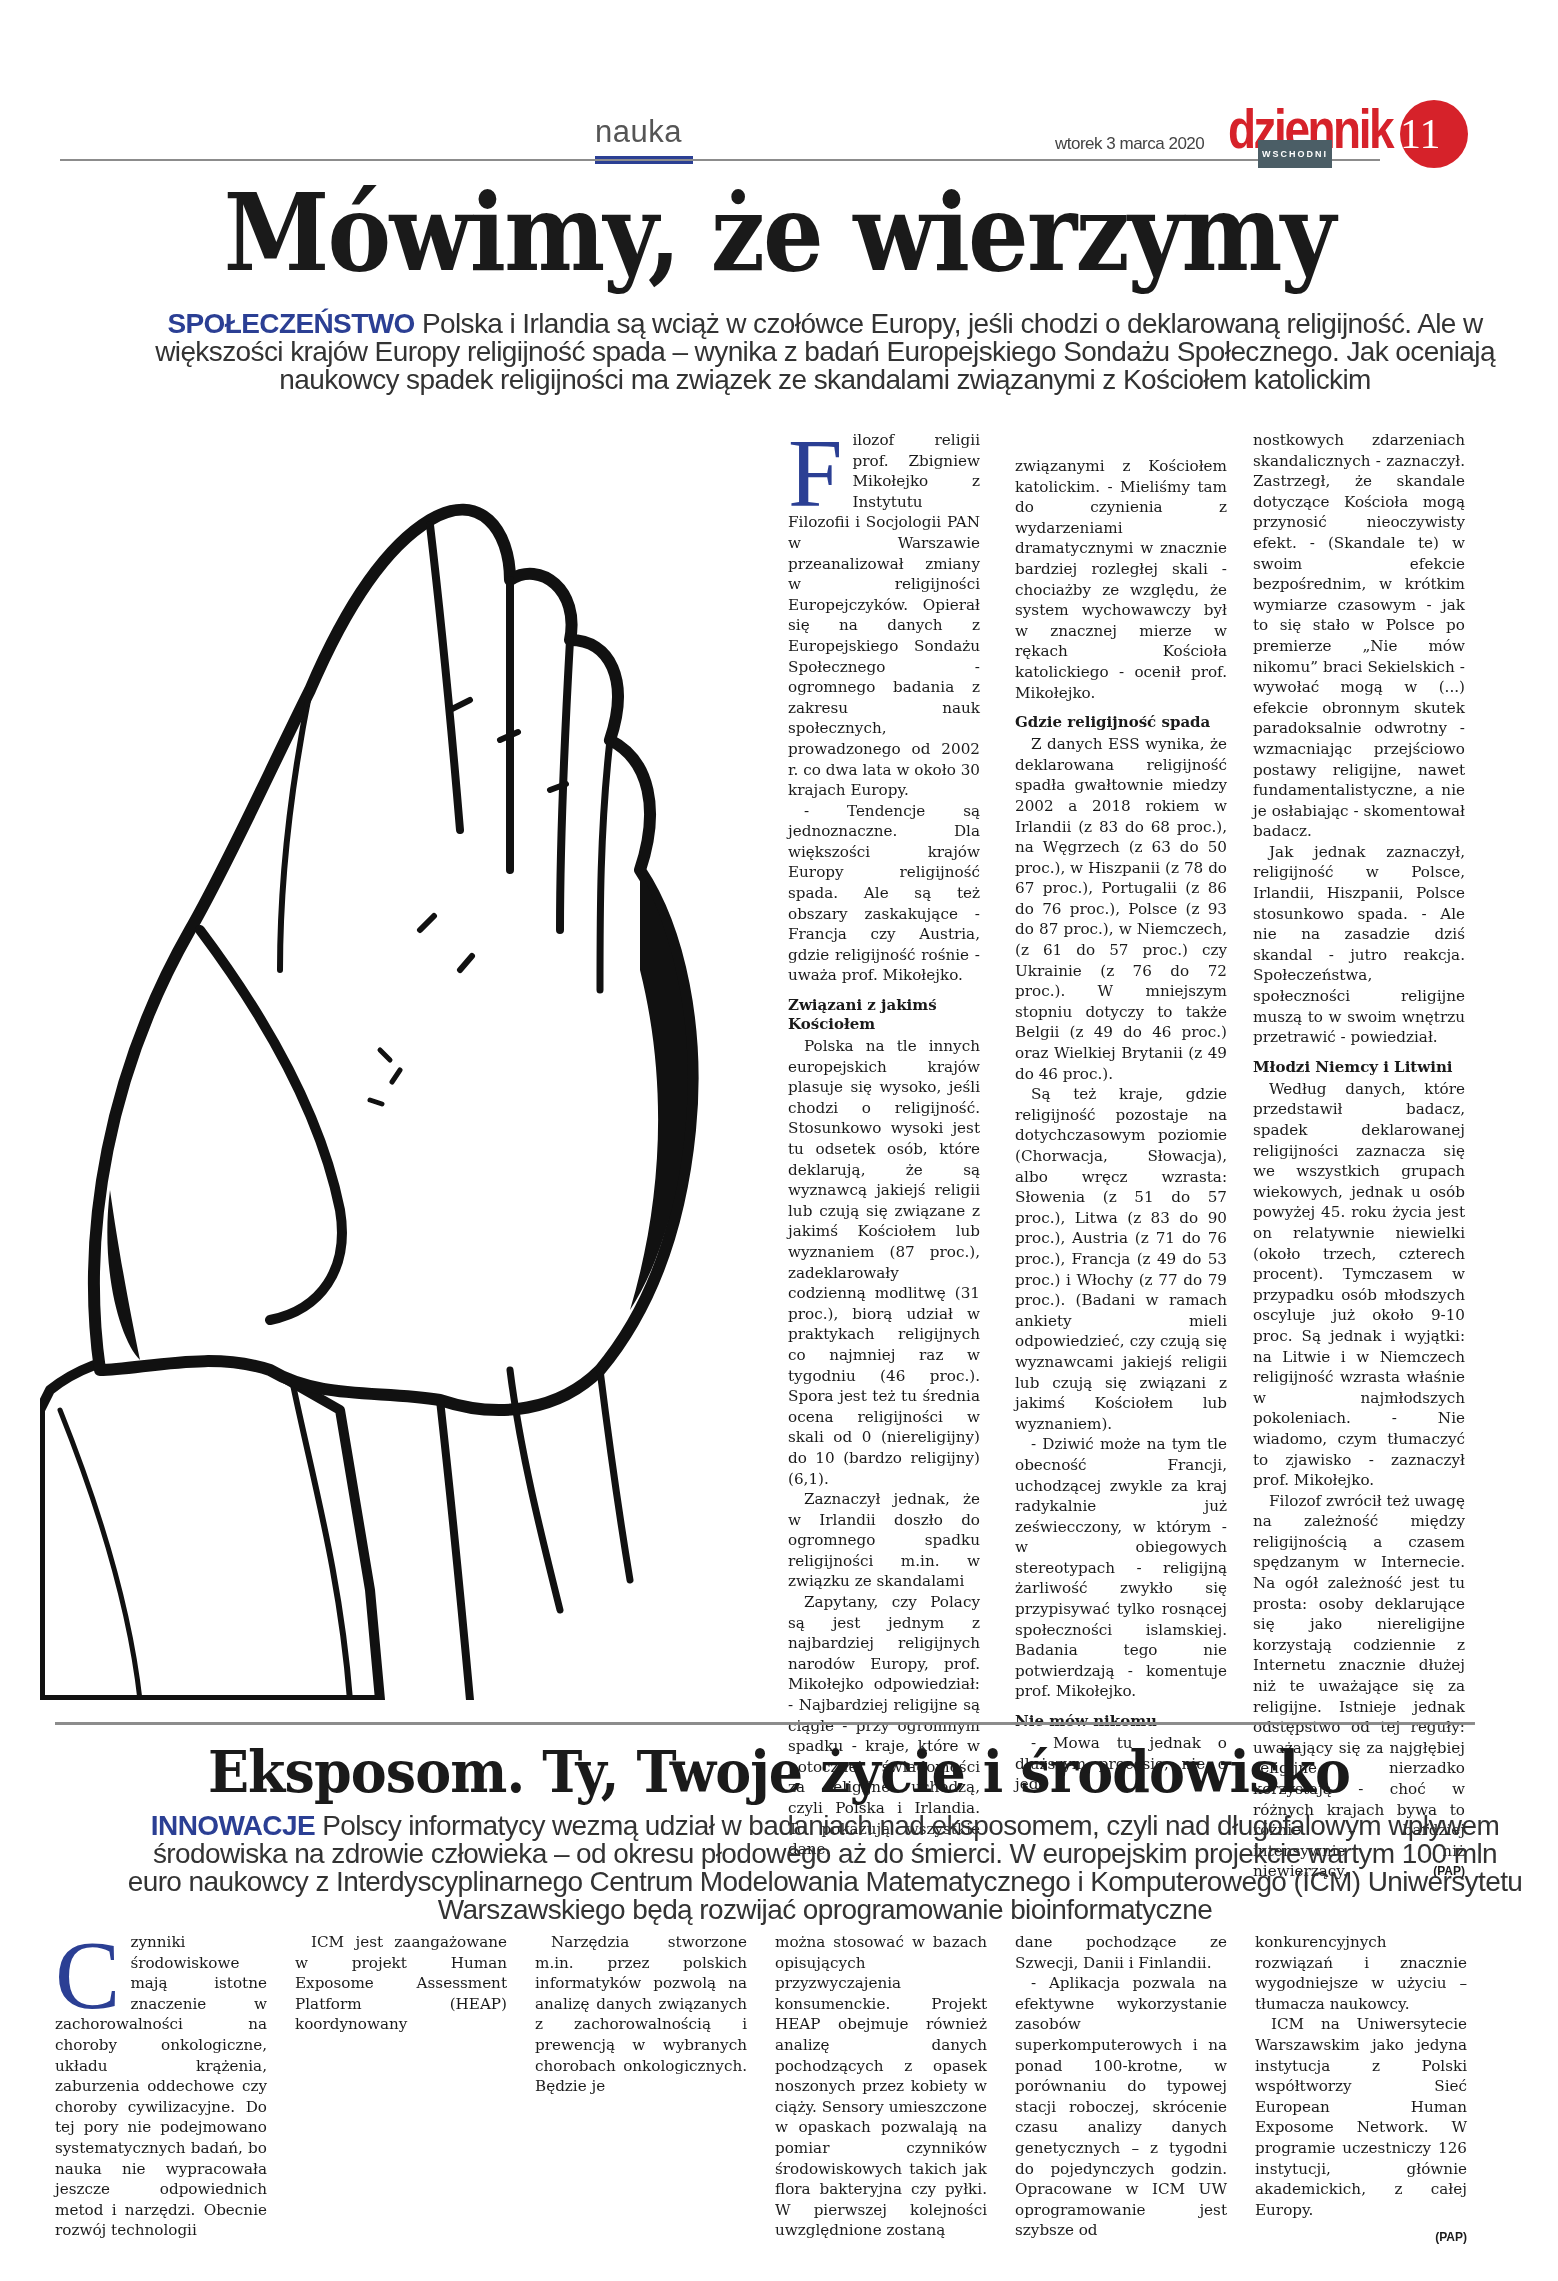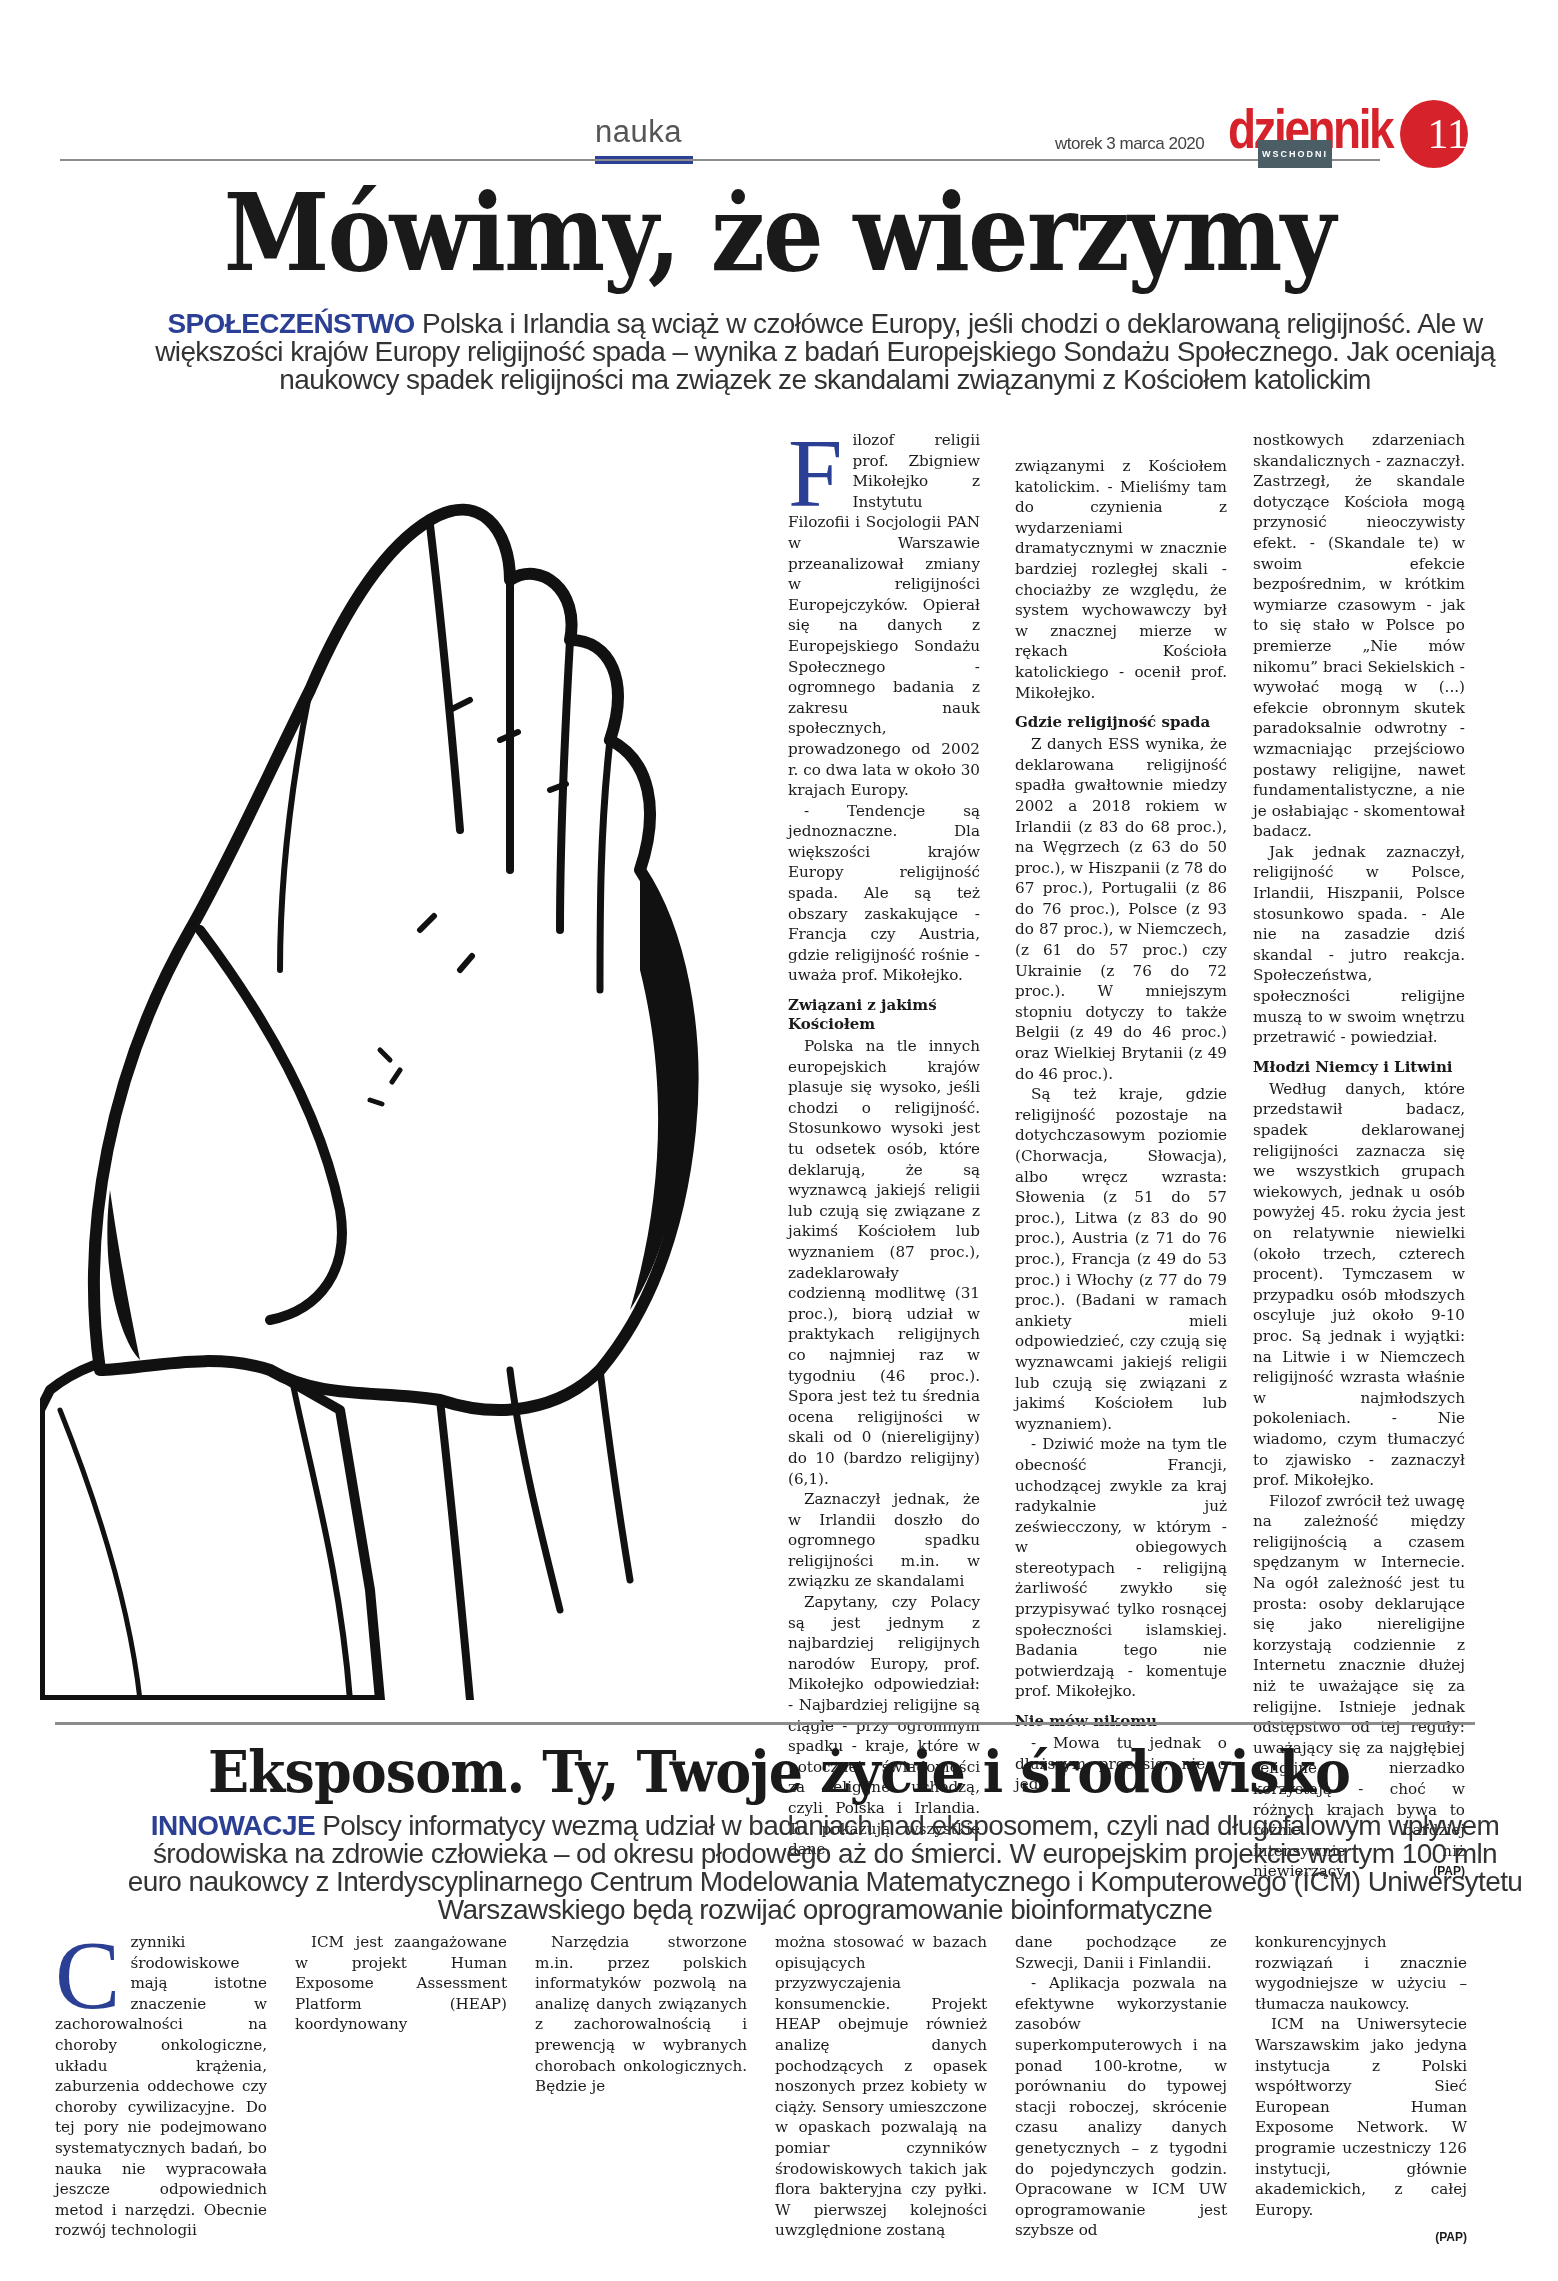--- a/index.html
+++ b/index.html
@@ -8,21 +8,21 @@
 
   
   .topbar { position: absolute; left: 60px; top: 100px; width: 1420px; height: 60px; }
   .section-label { position: absolute; left: 535px; top: 14px; font-family: "Liberation Sans", sans-serif; font-size: 31px; color: #555; letter-spacing: 0.5px; }
   .section-underline { position: absolute; left: 535px; top: 56px; width: 98px; height: 8px; background: #2b3f94; }
   .rule-top { position: absolute; left: 0; top: 59px; width: 1320px; height: 2px; background: #8c8c8c; }
   .date { position: absolute; left: 995px; top: 34px; font-family: "Liberation Sans", sans-serif; font-size: 17px; color: #444; letter-spacing: -0.5px; }
   .logo { position: absolute; left: 1168px; top: 0; height: 60px; }
   .logo-word { font-family: "Liberation Sans", sans-serif; font-weight: bold; font-size: 56px; color: #d6222a; letter-spacing: -3px; line-height: 58px; transform: scaleX(0.82); transform-origin: left; display: inline-block; }
   .logo-sub { position: absolute; left: 30px; top: 40px; background: #4b5e66; color: #fff; font-family: "Liberation Sans", sans-serif; font-size: 9px; font-weight: bold; padding: 9px 4px; letter-spacing: 2px; }
-  .page-num { position: absolute; left: 1340px; top: 0px; width: 68px; height: 68px; border-radius: 50%; background: #d6222a; color: #fff; font-family: "Liberation Serif", serif; font-size: 42px; text-align: right; line-height: 68px; }
+  .page-num { position: absolute; left: 1340px; top: 0px; width: 68px; height: 68px; border-radius: 50%; background: #d6222a; color: #fff; font-family: "Liberation Serif", serif; font-size: 42px; text-align: left; line-height: 68px; }
 
   
   .headline { position: absolute; left: 0; width: 1558px; text-align: center; font-family: "DejaVu Serif", serif; font-weight: bold; color: #1a1a1a; }
   .headline.h1 { top: 168px; font-size: 106px; letter-spacing: -2px; transform: scaleX(0.90); line-height: 130px; }
   .lead { position: absolute; left: 80px; width: 1400px; text-align: center; font-family: "Liberation Sans", sans-serif; font-size: 28px; line-height: 28px; color: #333; letter-spacing: -0.6px; margin-left: 45px; }
   .lead .kicker { color: #2b3f94; font-weight: bold; }
   .lead.l1 { top: 310px; }
 
   
   .illustration { position: absolute; left: 40px; top: 410px; width: 740px; height: 1290px; }

